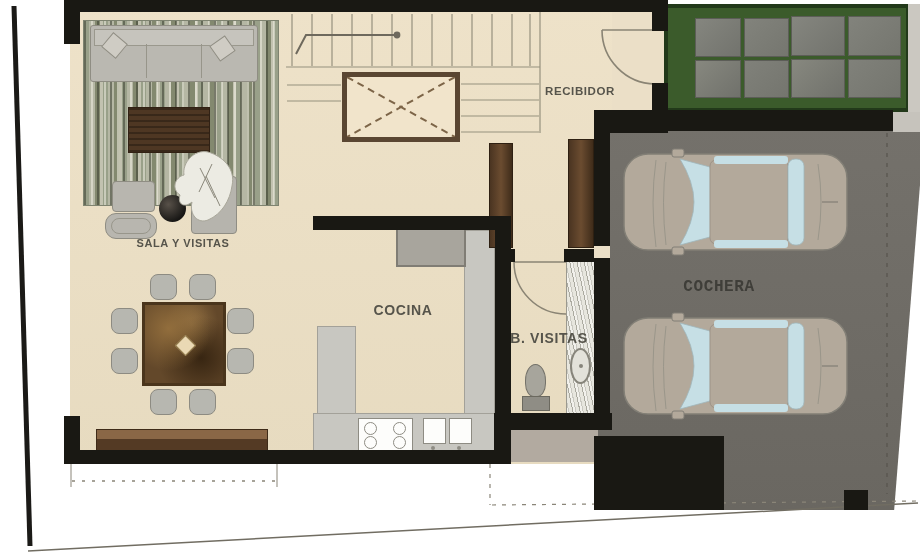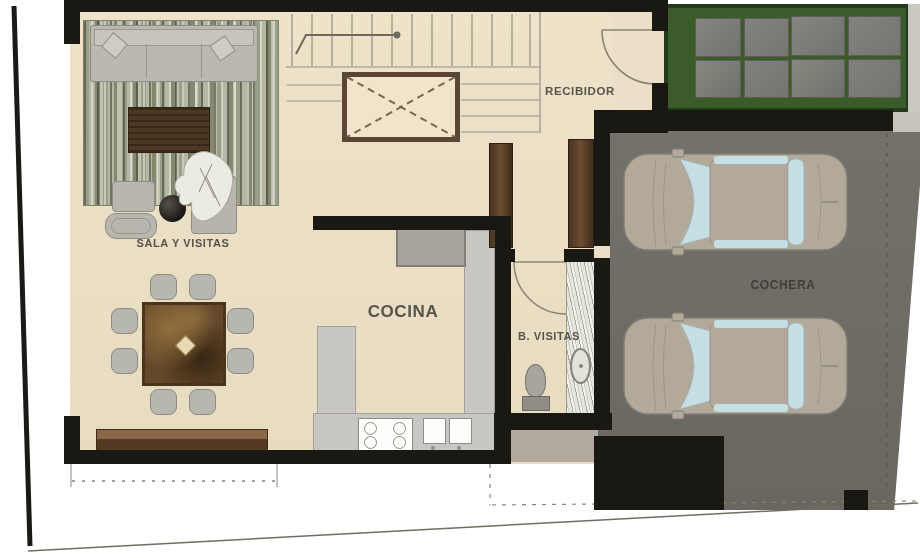--- a/index.html
+++ b/index.html
@@ -232,18 +232,18 @@
   <div class="wall" style="left:495px;top:249px;width:20px;height:13px;"></div>
   <div class="wall" style="left:564px;top:249px;width:32px;height:13px;"></div>
   <div class="wall" style="left:495px;top:413px;width:117px;height:17px;"></div>
   <div class="wall" style="left:64px;top:450px;width:446px;height:14px;"></div>
   <div class="wall" style="left:494px;top:413px;width:17px;height:51px;"></div>
   <div class="wall" style="left:64px;top:416px;width:16px;height:48px;"></div>
   <div class="wall" style="left:594px;top:436px;width:130px;height:74px;"></div>
   <div class="wall" style="left:844px;top:490px;width:24px;height:20px;"></div>
 
   <div class="lbl" style="left:108px;top:237px;width:150px;">SALA Y VISITAS</div>
-  <div class="lbl" style="left:357px;top:302px;width:92px;font-size:17px;">COCINA</div>
+  <div class="lbl" style="left:357px;top:302px;width:92px;font-size:14px;">COCINA</div>
   <div class="lbl" style="left:532px;top:85px;width:96px;font-size:11.5px;">RECIBIDOR</div>
-  <div class="lbl" style="left:502px;top:330px;width:94px;font-size:11px;">B. VISITAS</div>
-  <div class="lbl" style="left:736px;top:278px;width:94px;font-size:12px;color:#3f3e39;">COCHERA</div>
+  <div class="lbl" style="left:502px;top:330px;width:94px;font-size:14px;">B. VISITAS</div>
+  <div class="lbl" style="left:672px;top:278px;width:94px;font-size:16px;color:#3f3e39;font-family:Liberation Mono, monospace;">COCHERA</div>
 
 </div>
 
 </body></html>

